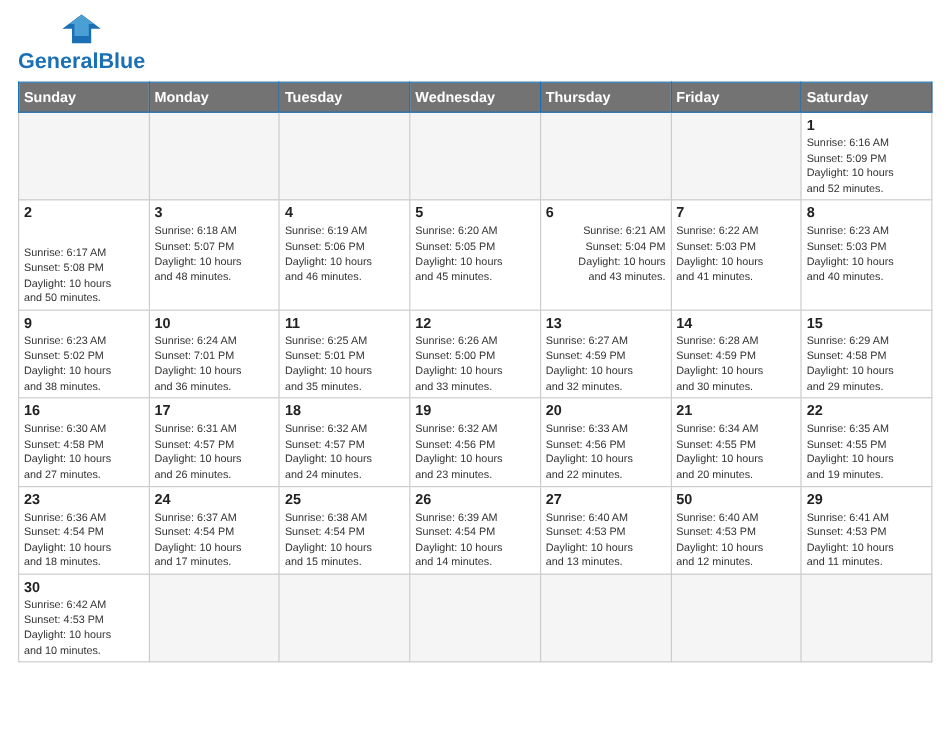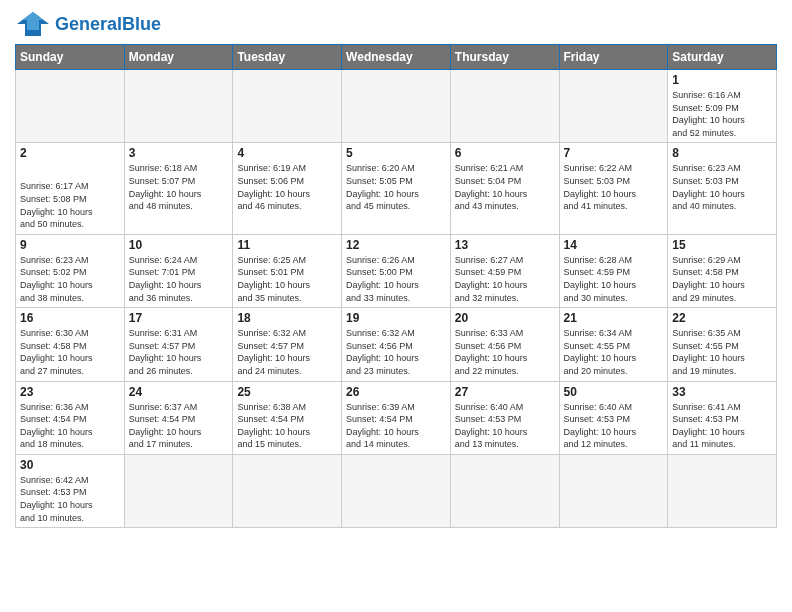--- a/index.html
+++ b/index.html
@@ -19,20 +19,21 @@
     .header {
       display: flex;
       justify-content: space-between;
       align-items: flex-start;
       margin-bottom: 6px;
     }
     .logo {
       display: flex;
       align-items: center;
       gap: 4px;
+      flex-direction: column;
     }
     .logo-text {
       font-size: 18px;
       color: #555;
       line-height: 1;
     }
     .logo-text span {
       color: #1a6fb5;
       font-weight: bold;
     }
@@ -161,21 +162,21 @@
           </td>
           <td>
             <span class="day-num">5</span>
             <div class="day-info" style="white-space: pre-line;">Sunrise: 6:20 AM
 Sunset: 5:05 PM
 Daylight: 10 hours
 and 45 minutes.</div>
           </td>
           <td>
             <span class="day-num">6</span>
-            <div class="day-info" style="white-space: pre-line;">Sunrise: 6:21 AM
+            <div class="day-info" style="white-space: pre-line; text-align: right;">Sunrise: 6:21 AM
 Sunset: 5:04 PM
 Daylight: 10 hours
 and 43 minutes.</div>
           </td>
           <td>
             <span class="day-num">7</span>
             <div class="day-info" style="white-space: pre-line;">Sunrise: 6:22 AM
 Sunset: 5:03 PM
 Daylight: 10 hours
 and 41 minutes.</div>
@@ -327,21 +328,21 @@
 and 13 minutes.</div>
           </td>
           <td>
             <span class="day-num">50</span>
             <div class="day-info" style="white-space: pre-line;">Sunrise: 6:40 AM
 Sunset: 4:53 PM
 Daylight: 10 hours
 and 12 minutes.</div>
           </td>
           <td>
-            <span class="day-num">33</span>
+            <span class="day-num">29</span>
             <div class="day-info" style="white-space: pre-line;">Sunrise: 6:41 AM
 Sunset: 4:53 PM
 Daylight: 10 hours
 and 11 minutes.</div>
           </td>
         </tr>
         <tr>
           <td class="last-row">
             <span class="day-num">30</span>
             <div class="day-info" style="white-space: pre-line;">Sunrise: 6:42 AM

